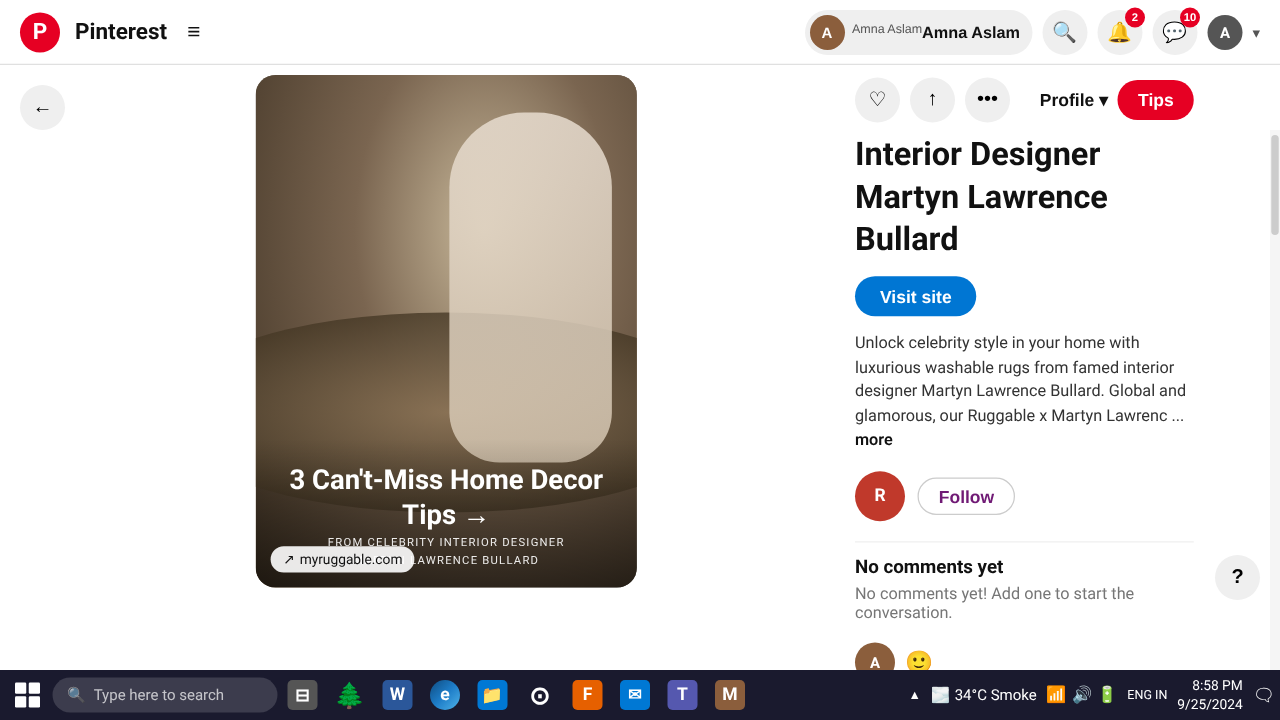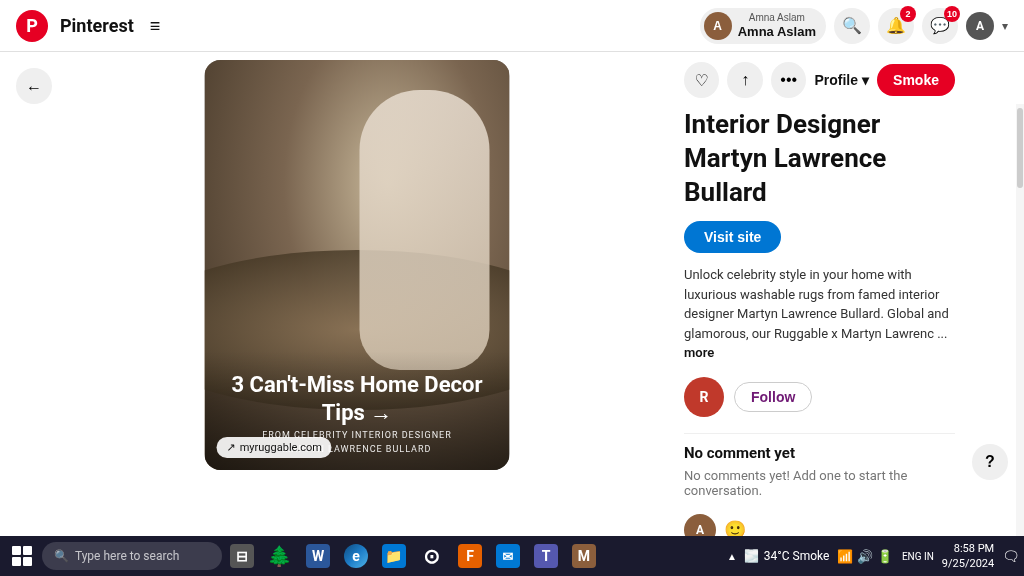--- a/index.html
+++ b/index.html
@@ -56,21 +56,21 @@
     }
     .user-avatar {
       width: 28px; height: 28px;
       background: #8B5E3C;
       border-radius: 50%;
       display: flex; align-items: center; justify-content: center;
       color: white;
       font-size: 12px;
       font-weight: bold;
     }
-    .user-name-block { display: flex; flex-direction: column; justify-content: flex-end; }
+    .user-name-block { display: flex; flex-direction: row; justify-content: flex-end; }
     .user-name-small { font-size: 10px; color: #555; line-height: 1.2; }
     .user-name-main { font-size: 13px; font-weight: 600; color: #111; line-height: 1.2; }
     .header-icon-btn {
       width: 36px; height: 36px;
       border-radius: 50%;
       background: #efefef;
       border: none;
       cursor: pointer;
       display: flex; align-items: center; justify-content: center;
       font-size: 16px;
@@ -561,21 +561,21 @@
       <button class="action-icon-btn">
         <span>↑</span>
       </button>
       <button class="action-icon-btn">
         <span>•••</span>
       </button>
       <button class="profile-btn">
         <span>Profile</span>
         <span>▾</span>
       </button>
-      <button class="save-btn">Smoke</button>
+      <button class="save-btn">Tips</button>
     </div>
 
     
     <div class="pin-title">Interior Designer Martyn Lawrence Bullard</div>
 
     
     <button class="visit-site-btn">Visit site</button>
 
     
     <div class="pin-description">
@@ -586,21 +586,21 @@
     <div class="publisher-row">
       <div class="publisher-avatar">
         <span>R</span>
       </div>
       <button class="follow-btn">Follow</button>
     </div>
 
     <div class="divider"></div>
 
     
-    <div class="no-comments-title">No comment yet</div>
+    <div class="no-comments-title">No comments yet</div>
     <div class="no-comments-text">No comments yet! Add one to start the conversation.</div>
 
     
     <div class="comment-input-row">
       <div class="comment-avatar">
         <span>A</span>
       </div>
       <button class="emoji-btn">
         <span>🙂</span>
       </button>

